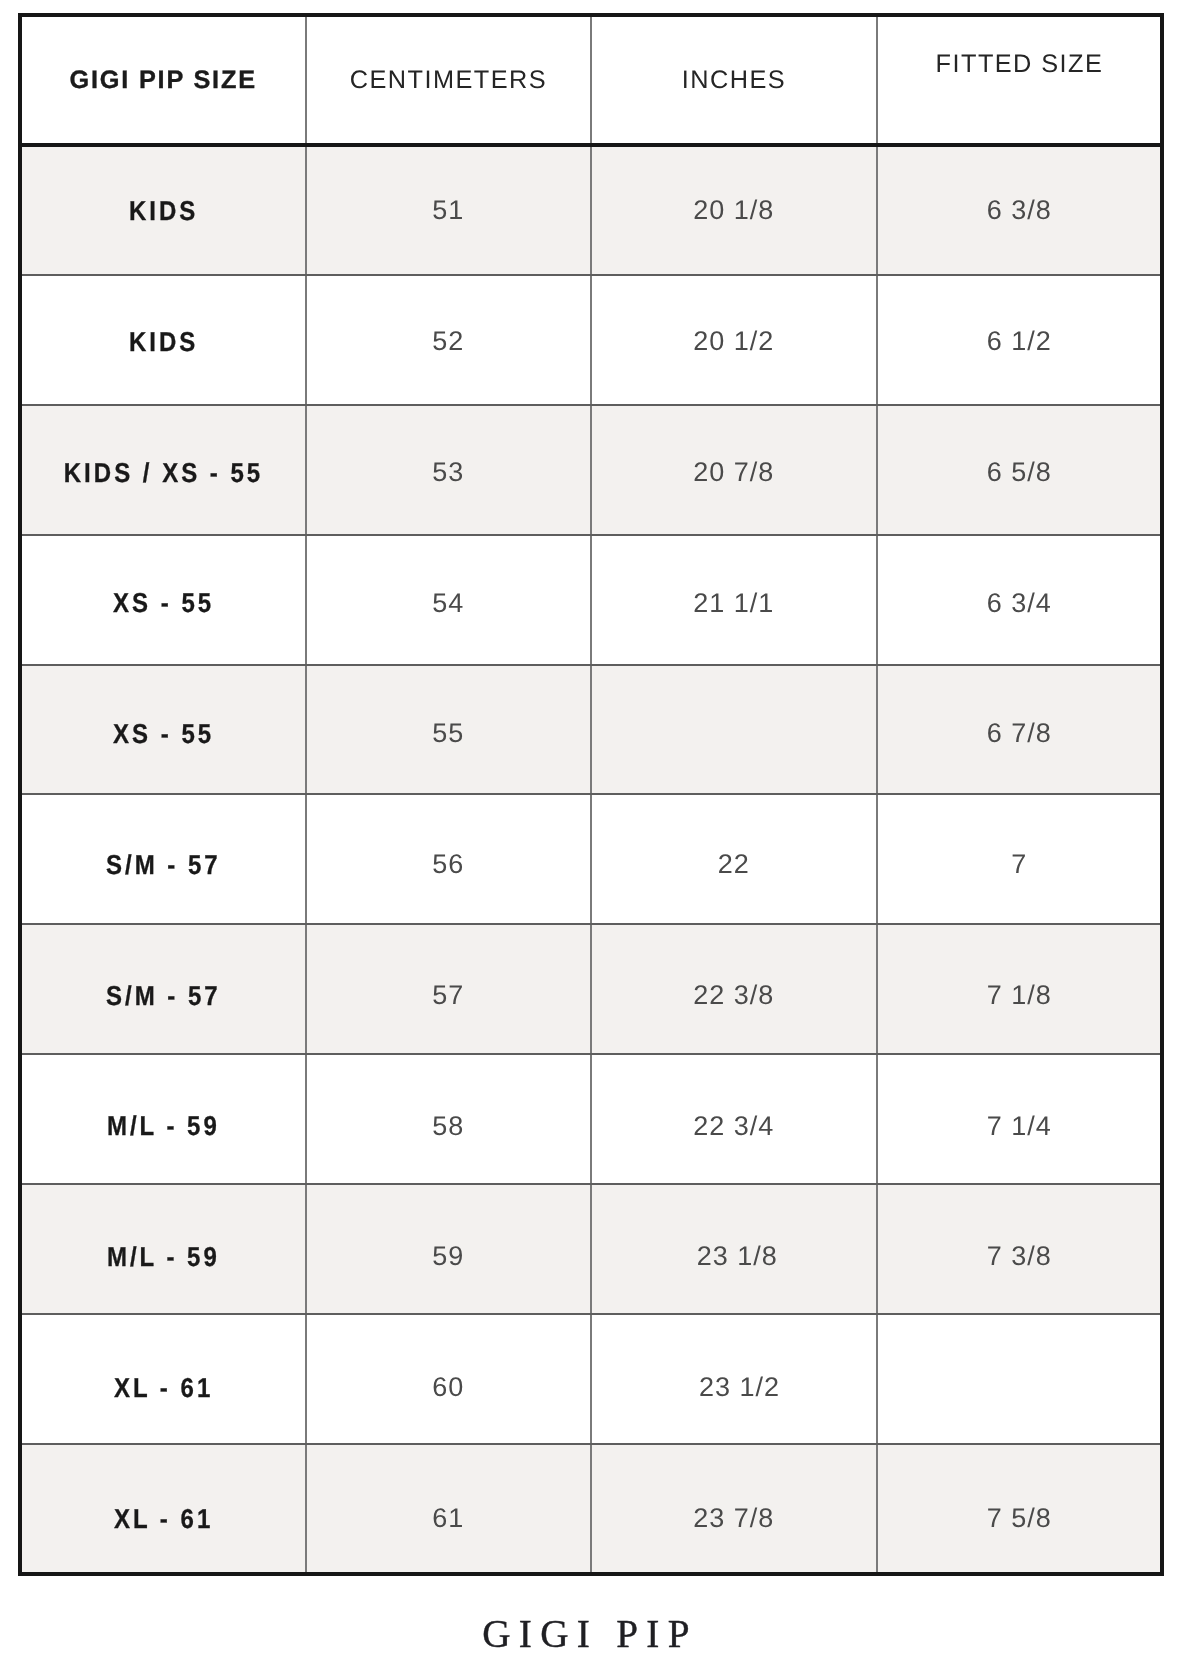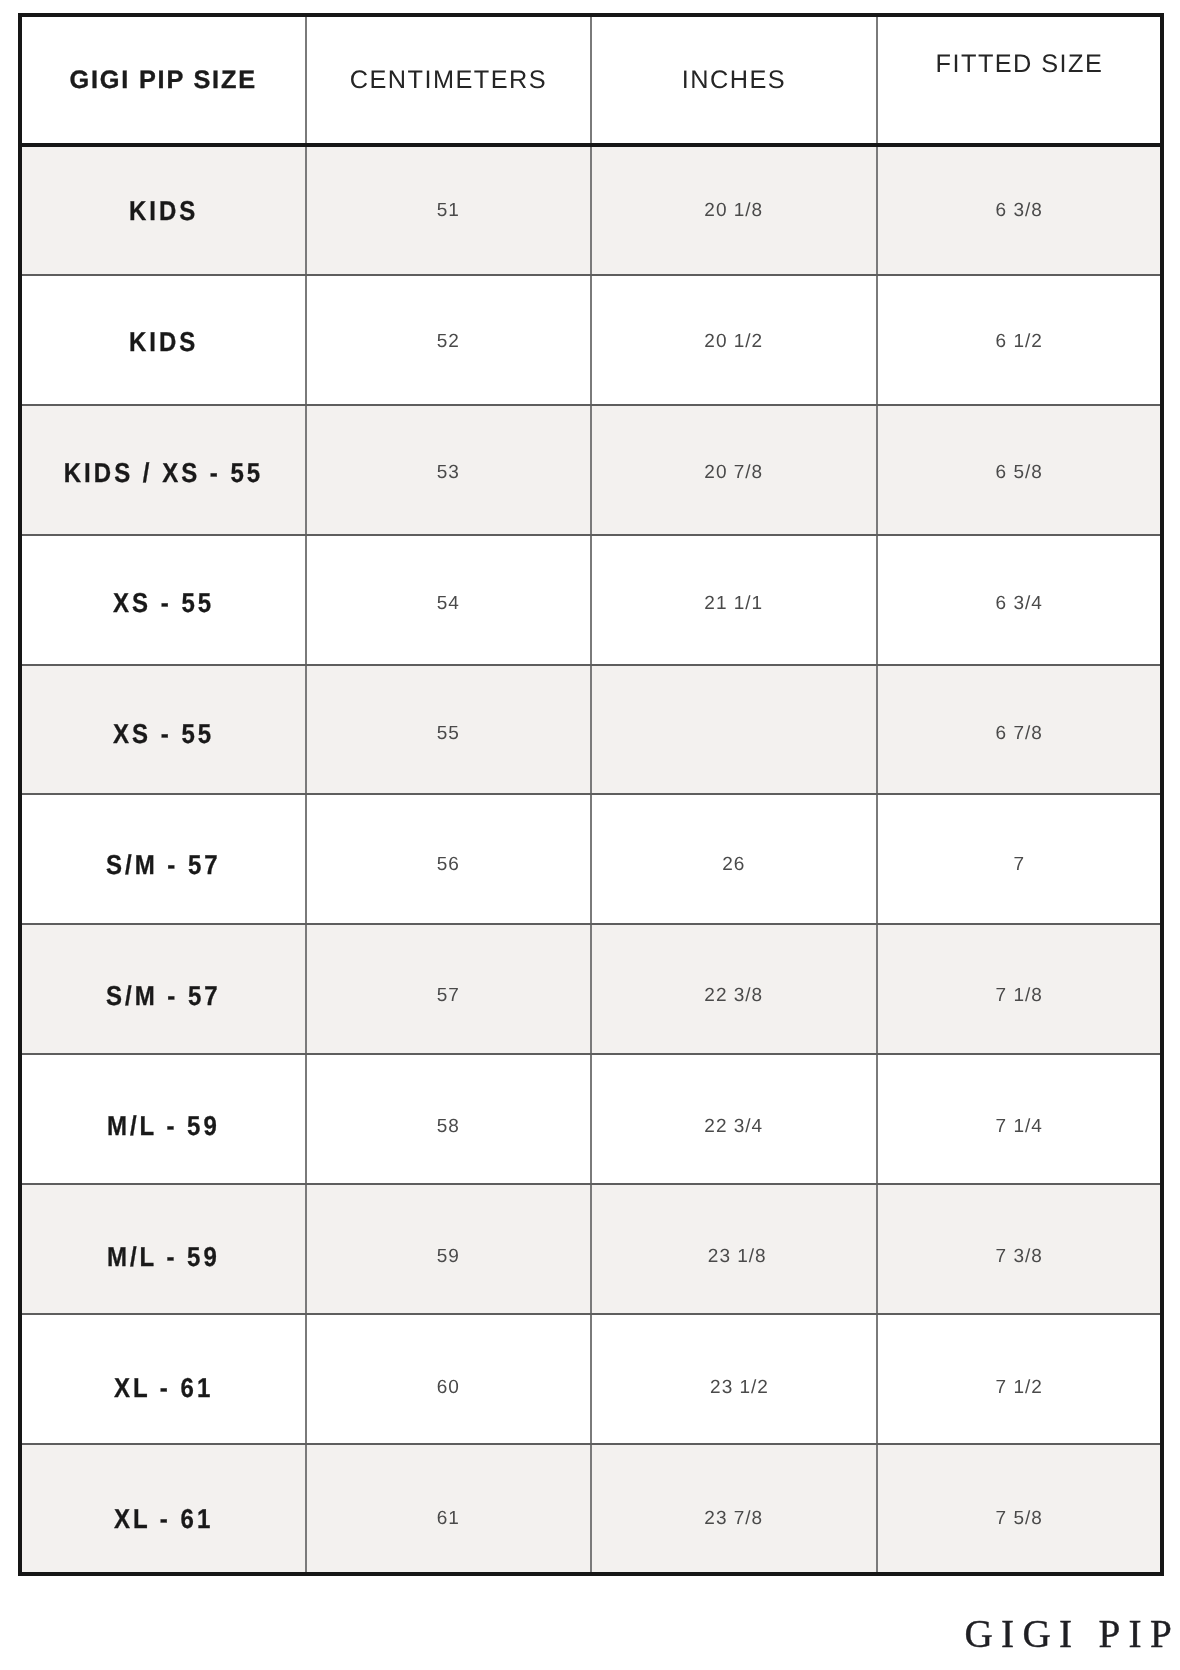--- a/index.html
+++ b/index.html
@@ -29,24 +29,24 @@
   .hdr-bold { font-size:25.3px; font-weight:700; letter-spacing:1.8px; color:#1b1b1b; line-height:1;
               -webkit-text-stroke:0.35px #1b1b1b; padding-left:1.8px; }
   .hdr      { font-size:25.3px; font-weight:400; letter-spacing:1.45px; color:#252525; line-height:1; padding-left:1.45px; }
 
   .size {
     font-size:27.3px; font-weight:700; letter-spacing:3.4px; color:#191919; line-height:1;
     transform:scaleX(0.88) translateZ(0);
     -webkit-text-stroke:0.3px #191919;
     padding-left:3.4px; box-sizing:content-box;
   }
-  .num { font-size:19px; font-weight:400; letter-spacing:1px; color:#4a4a4a; line-height:1; padding-left:1px; }
+  .num { font-size:27px; font-weight:400; letter-spacing:1px; color:#4a4a4a; line-height:1; padding-left:1px; }
 
   .brand {
-    position:absolute; left:0; top:1614px; width:1180px; text-align:right;
+    position:absolute; left:0; top:1614px; width:1180px; text-align:center;
     font-family:"Liberation Serif", serif;
     font-size:39.2px; font-weight:400; letter-spacing:8.3px;
     color:#1f1f23; line-height:1;
     padding-left:0; box-sizing:border-box;
     transform:translateZ(0); -webkit-font-smoothing:antialiased;
     -webkit-text-stroke:0.42px #1f1f23;
   }
 </style>
 </head>
 <body>
@@ -152,21 +152,21 @@
         <span class="tx num">6 7/8</span>
       </div>
 
   <div class="cell" style="left:19.5px;top:819.63px;width:285.5px;height:90px">
         <span class="tx size">S/M - 57</span>
       </div>
   <div class="cell" style="left:305.0px;top:819.63px;width:285.5px;height:90px">
         <span class="tx num">56</span>
       </div>
   <div class="cell" style="left:590.5px;top:819.63px;width:285.5px;height:90px">
-        <span class="tx num">26</span>
+        <span class="tx num">22</span>
       </div>
   <div class="cell" style="left:876.0px;top:819.63px;width:285.5px;height:90px">
         <span class="tx num">7</span>
       </div>
 
   <div class="cell" style="left:19.5px;top:950.38px;width:285.5px;height:90px">
         <span class="tx size">S/M - 57</span>
       </div>
   <div class="cell" style="left:305.0px;top:950.38px;width:285.5px;height:90px">
         <span class="tx num">57</span>
@@ -205,23 +205,20 @@
       </div>
 
   <div class="cell" style="left:19.5px;top:1342.61px;width:285.5px;height:90px">
         <span class="tx size">XL - 61</span>
       </div>
   <div class="cell" style="left:305.0px;top:1342.61px;width:285.5px;height:90px">
         <span class="tx num">60</span>
       </div>
   <div class="cell" style="left:617px;top:1342.61px;width:244px;height:90px">
         <span class="tx num">23 1/2</span>
-      </div>
-  <div class="cell" style="left:876.0px;top:1342.61px;width:285.5px;height:90px">
-        <span class="tx num">7 1/2</span>
       </div>
 
   <div class="cell" style="left:19.5px;top:1473.36px;width:285.5px;height:90px">
         <span class="tx size">XL - 61</span>
       </div>
   <div class="cell" style="left:305.0px;top:1473.36px;width:285.5px;height:90px">
         <span class="tx num">61</span>
       </div>
   <div class="cell" style="left:590.5px;top:1473.36px;width:285.5px;height:90px">
         <span class="tx num">23 7/8</span>

